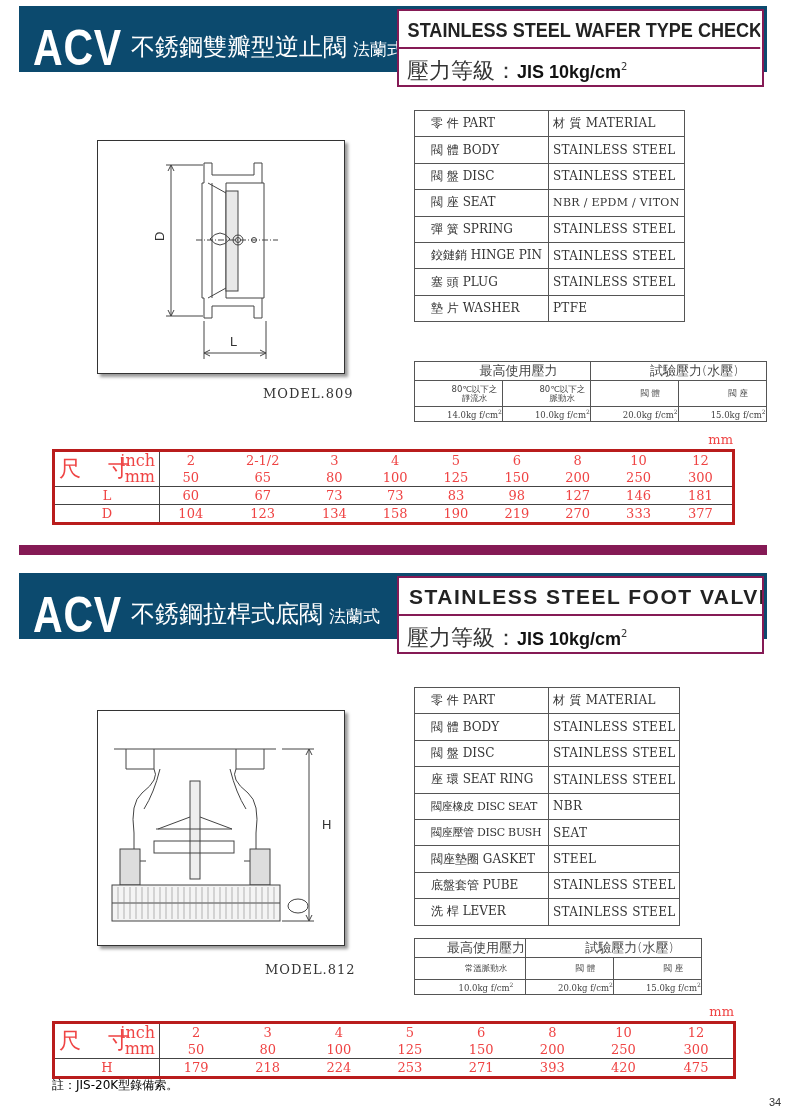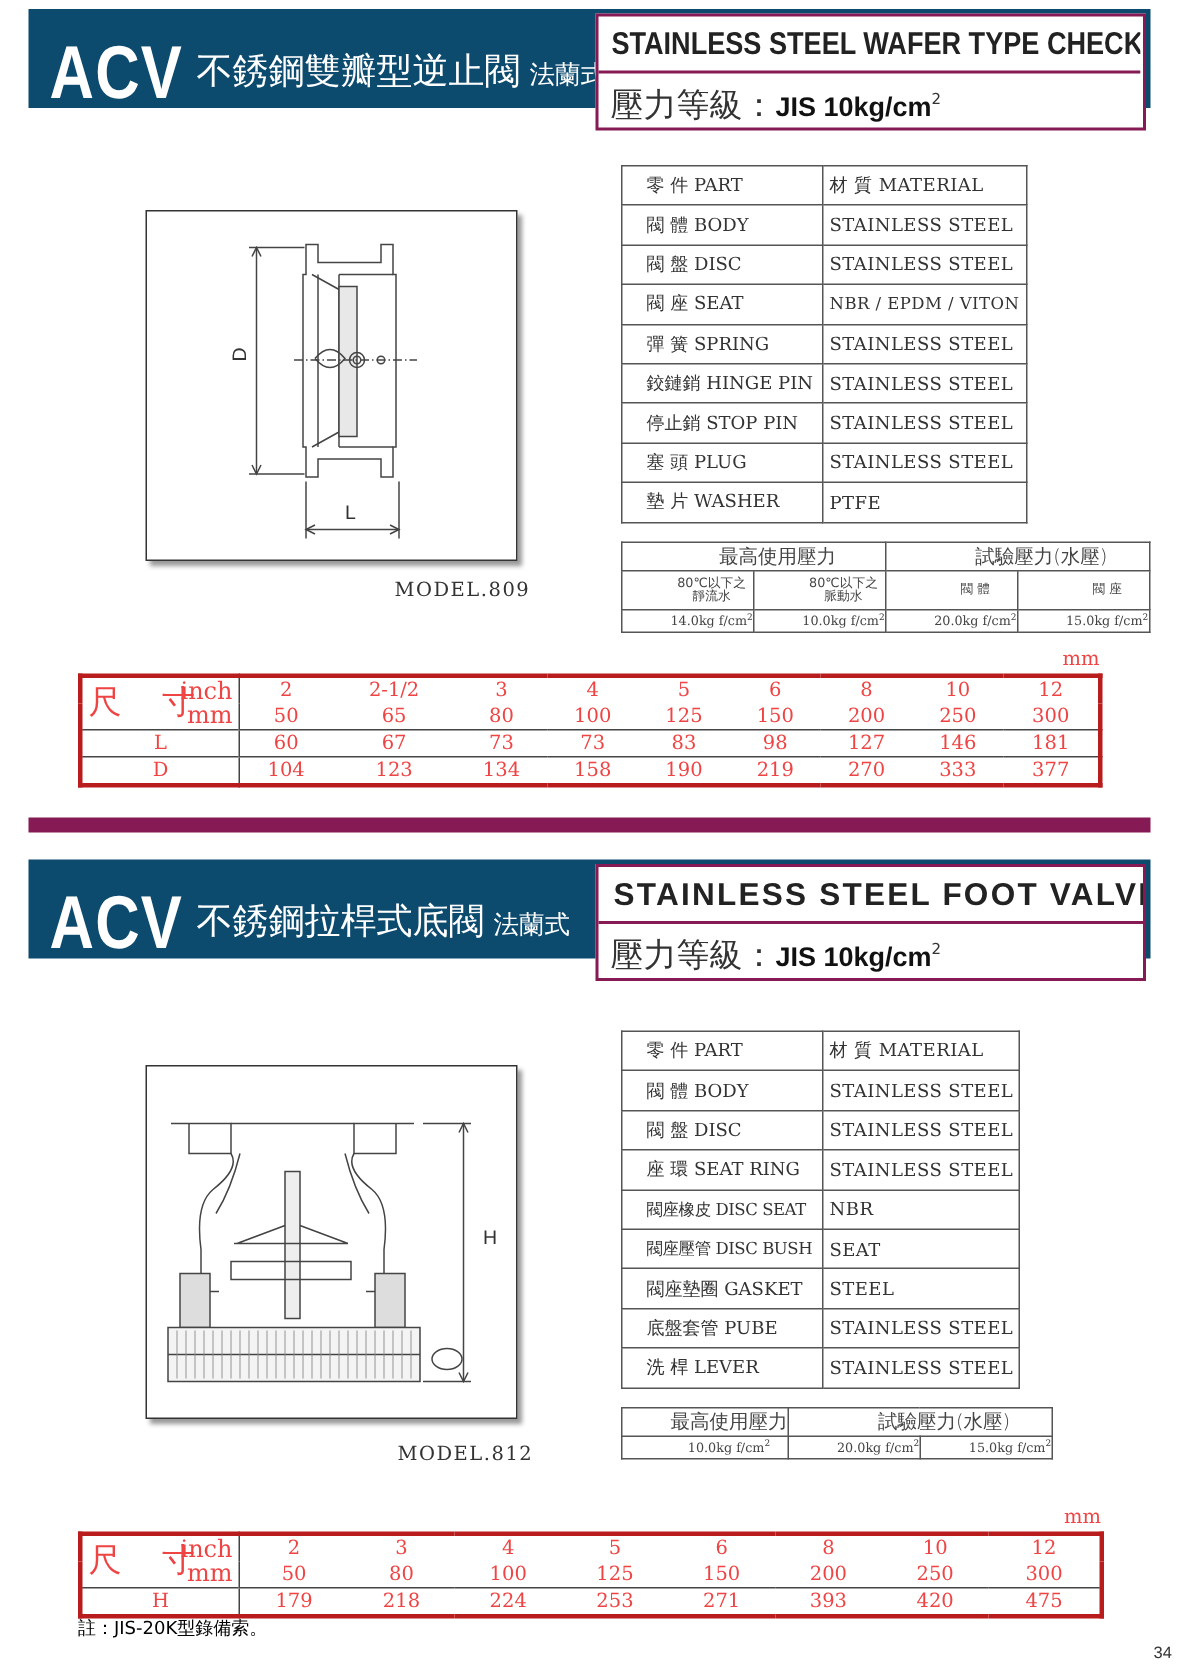--- a/index.html
+++ b/index.html
@@ -120,24 +120,20 @@
   <tr>
         <td class="p">閥 座 SEAT</td>
         <td class="m nbr">NBR / EPDM / VITON</td>
       </tr>
   <tr>
         <td class="p">彈 簧 SPRING</td>
         <td class="m">STAINLESS STEEL</td>
       </tr>
   <tr>
         <td class="p">鉸鏈銷 HINGE PIN</td>
-        <td class="m">STAINLESS STEEL</td>
-      </tr>
-  <tr>
-        <td class="p">停止銷 STOP PIN</td>
         <td class="m">STAINLESS STEEL</td>
       </tr>
   <tr>
         <td class="p">塞 頭 PLUG</td>
         <td class="m">STAINLESS STEEL</td>
       </tr>
   <tr>
         <td class="p">墊 片 WASHER</td>
         <td class="m">PTFE</td>
       </tr>
@@ -336,20 +332,25 @@
 </tbody>
   </table>
 
 <table class="press" style="left:414px; top:938px; width:264px;">
   <tbody>
       <tr>
     <td class="h1">最高使用壓力</td>
     <td class="h1" colspan="2">試驗壓力(水壓)</td>
   </tr>
   <tr>
+    <td class="h2" style="height:22px;">常溫脈動水</td>
+    <td class="h2" style="height:22px;">閥 體</td>
+    <td class="h2" style="height:22px;">閥 座</td>
+  </tr>
+  <tr>
     <td class="v" style="width:136px;"><span>10.0kg f/cm</span><sup>2</sup></td>
     <td class="v"><span>20.0kg f/cm</span><sup>2</sup></td>
     <td class="v"><span>15.0kg f/cm</span><sup>2</sup></td>
   </tr>
 </tbody>
   </table>
 
 <div class="size" style="left:52px; top:1021px; width:684px;">
   <span class="mm-label">mm</span>
   <table>

